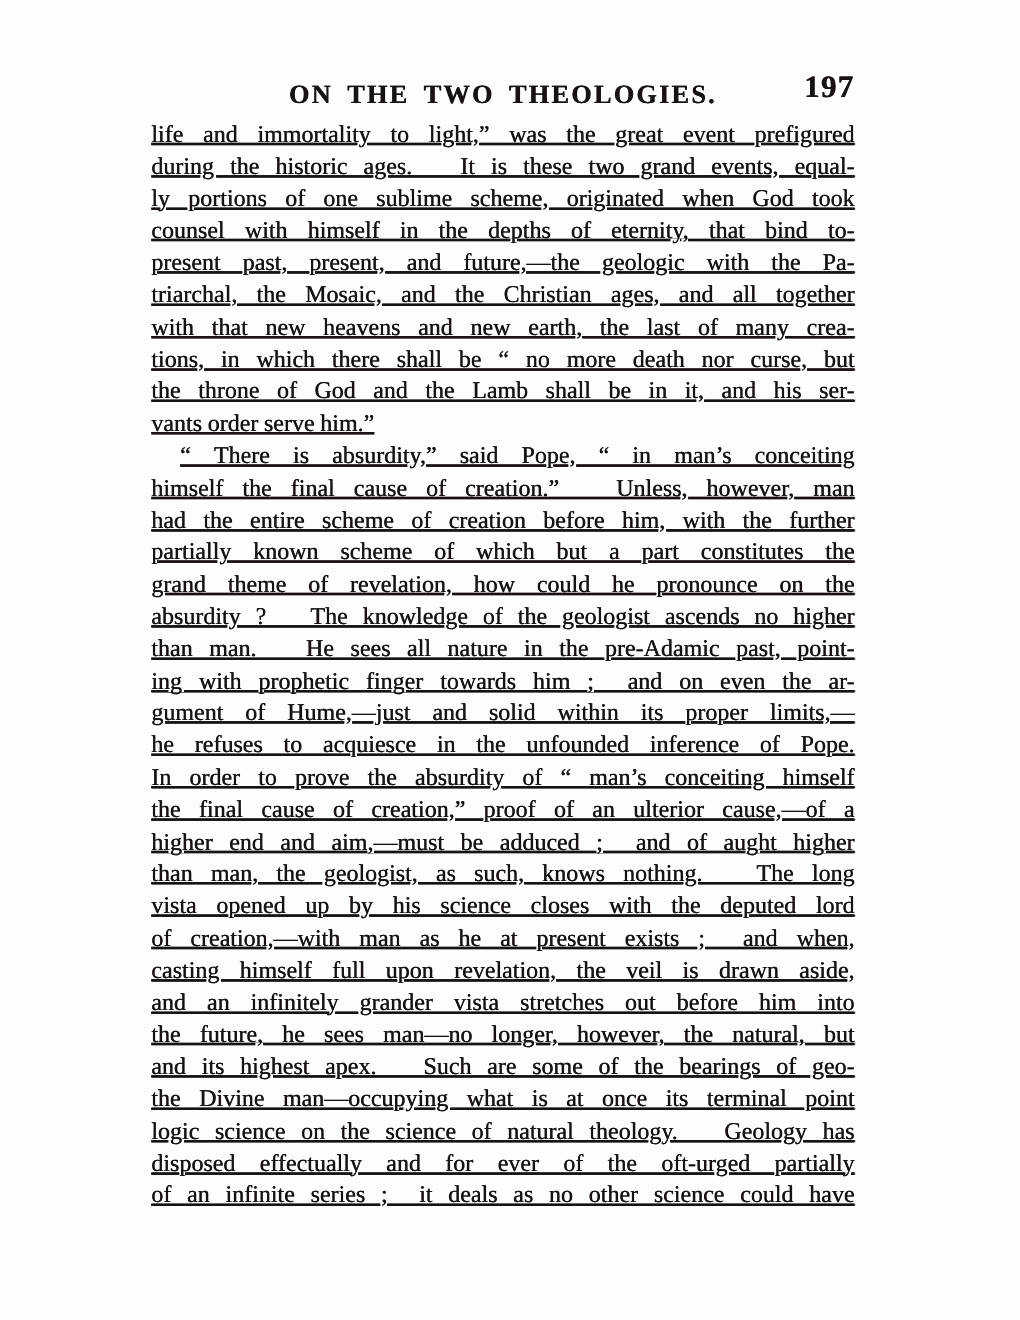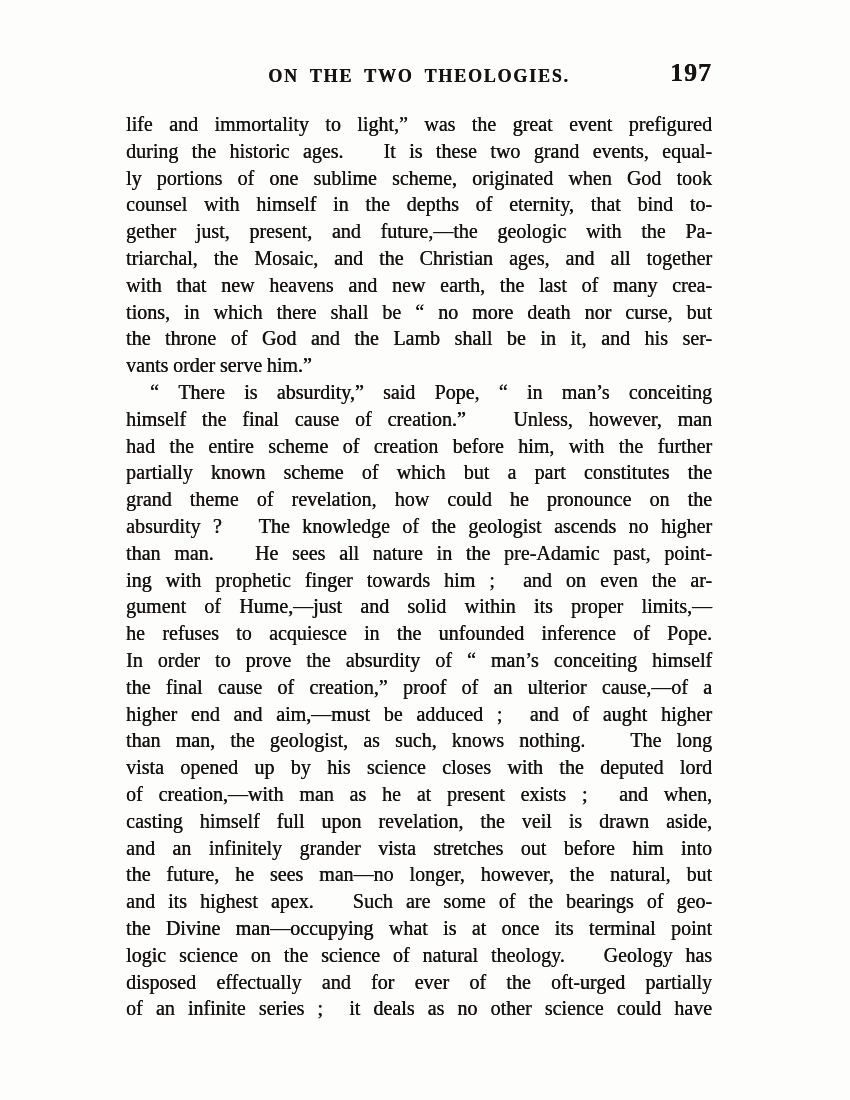--- a/index.html
+++ b/index.html
@@ -17,39 +17,40 @@
   }
   .header {
     position: absolute;
     left: 126px; top: 60px;
     width: 586px; height: 30px;
   }
   .running-title {
     position: absolute;
     left: 0; right: 0; top: 6px;
     text-align: center;
-    font-size: 18px;
+    font-size: 22px;
     font-weight: 700;
     letter-spacing: 1.8px;
     word-spacing: 5px;
     text-shadow: 0.3px 0 0 currentColor;
     white-space: nowrap;
   }
   .page-number {
     position: absolute;
     right: 0; top: -2px;
     font-size: 26px;
     font-weight: 700;
     letter-spacing: 1px;
     text-shadow: 0.3px 0 0 currentColor;
   }
   .body-text {
     position: absolute;
-    left: 126px; top: 111px;
+    left: 126px; top: 99px;
     width: 586px;
+    text-decoration: underline;
   }
   .line {
     font-size: 20px;
     line-height: 26.8px;
     height: 26.8px;
     text-align: justify;
     text-align-last: justify;
     white-space: normal;
     word-spacing: -0.3px;
     text-shadow: 0.35px 0 0 currentColor;
@@ -63,21 +64,21 @@
 <div class="page">
   <div class="header">
     <span class="running-title">ON THE TWO THEOLOGIES.</span>
     <span class="page-number">197</span>
   </div>
   <div class="body-text">
       <div class="line">life and immortality to light,” was the great event prefigured</div>
       <div class="line">during the historic ages.&nbsp;&nbsp; It is these two grand events, equal-</div>
       <div class="line">ly portions of one sublime scheme, originated when God took</div>
       <div class="line">counsel with himself in the depths of eternity, that bind to-</div>
-      <div class="line">gether just, present, and future,—the geologic with the Pa-</div>
+      <div class="line">present past, present, and future,—the geologic with the Pa-</div>
       <div class="line">triarchal, the Mosaic, and the Christian ages, and all together</div>
       <div class="line">with that new heavens and new earth, the last of many crea-</div>
       <div class="line">tions, in which there shall be “&nbsp;no more death nor curse, but</div>
       <div class="line">the throne of God and the Lamb shall be in it, and his ser-</div>
       <div class="line para-end">vants order serve him.”</div>
       <div class="line indent">“&nbsp;There is absurdity,” said Pope, “&nbsp;in man’s conceiting</div>
       <div class="line">himself the final cause of creation.”&nbsp;&nbsp; Unless, however, man</div>
       <div class="line">had the entire scheme of creation before him, with the further</div>
       <div class="line">partially known scheme of which but a part constitutes the</div>
       <div class="line">grand theme of revelation, how could he pronounce on the</div>

